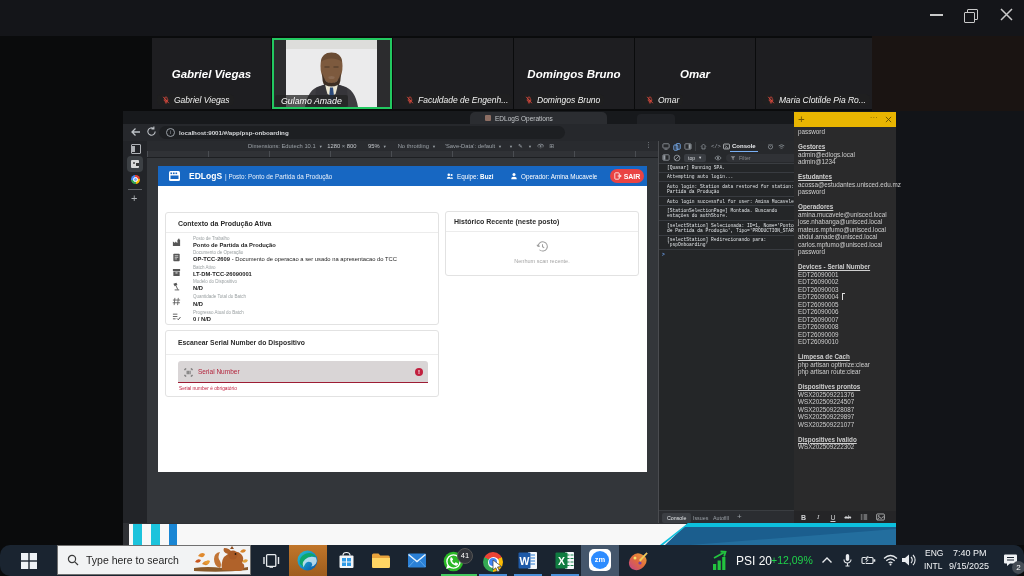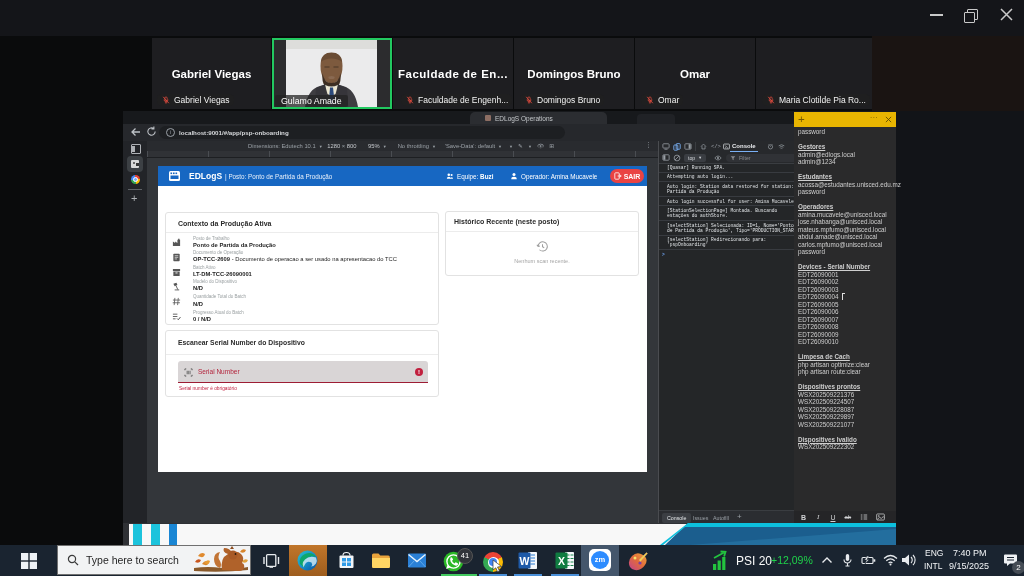--- a/index.html
+++ b/index.html
@@ -21,21 +21,21 @@
   <div class="abs" style="left:930px;top:14px;width:13px;height:1.6px;background:#c9c9c9;"></div>
   <div class="abs" style="left:967px;top:9px;width:9px;height:9px;border:1.4px solid #c9c9c9;border-radius:1px;"></div>
   <div class="abs" style="left:964px;top:12px;width:9px;height:9px;border:1.4px solid #c9c9c9;border-radius:1px;background:#141519;"></div>
   <svg class="abs" style="left:1000px;top:8px;" width="13" height="13" viewBox="0 0 13 13">
       <path d="M1 1 L12 12 M12 1 L1 12" stroke="#c9c9c9" stroke-width="1.5"></path>
     </svg>
 
   <div class="abs" style="left:872px;top:36px;width:152px;height:75px;background:#1a1412;"></div>
   <div class="abs" style="left:896px;top:111px;width:128px;height:434px;background:#121418;"></div>
 
-  <div id="vstrip" class="abs" style="left:152px;top:38px;width:720px;height:71px;">
+  <div id="vstrip" class="abs" style="left:152px;top:38px;width:720px;height:71px;font-style:italic;">
 
     <div class="abs" style="left:0;top:0;width:119px;height:71px;background:#1e1e21;"></div>
     <div class="abs" style="left:0;top:0;width:119px;height:71px;display:flex;align-items:center;justify-content:center;color:#fff;font-weight:bold;font-size:11.5px;">Gabriel Viegas</div>
     <div class="abs flex pill" style="left:5px;top:56px;height:11.5px;"><svg class="micx" width="8" height="8" viewBox="0 0 10 10">
           <path d="M5 1.2 a1.5 1.5 0 0 1 1.5 1.5 v2 a1.5 1.5 0 0 1 -3 0 v-2 A1.5 1.5 0 0 1 5 1.2 M2.5 4.5 a2.5 2.5 0 0 0 5 0 M5 7 V8.6 M3.6 8.6 h2.8" stroke="#e04b3f" stroke-width="0.9" fill="none"></path>
           <path d="M1.5 1 L8.5 9" stroke="#e04b3f" stroke-width="1.1"></path>
         </svg>Gabriel Viegas</div>
 
     <div class="abs" style="left:120px;top:0;width:120px;height:71px;background:#2c2c2e;border:2px solid #22c860;box-sizing:border-box;">
       <div class="abs" style="left:12px;top:0;width:91px;height:67px;background:#ebebec;"></div>
@@ -49,21 +49,20 @@
         <path d="M19 67 q3 -18 15 -21 l5 -1.5 q6.5 3 13 0 l5 1.5 q12 3 15 21 Z" fill="#3e3d41"></path>
         <path d="M39 45 q6.5 3 13 0 l-2.5 9 q-4 2.5 -8 0 Z" fill="#ece7d2"></path>
         <path d="M44 47.5 l3 0 l0.8 7 l-2.2 12 l-2.2 -12 Z" fill="#2c4a7c"></path>
         <path d="M30 48 l9 -3.5 l2.8 22.5 h-13 Z" fill="#36353a"></path>
         <path d="M61 48 l-9 -3.5 l-2.8 22.5 h13 Z" fill="#36353a"></path>
       </svg>
       <div class="abs flex" style="left:1px;top:55px;height:12px;background:rgba(35,35,35,0.75);border-radius:2px;padding:0 6px;color:#fbfbfb;font-size:8.8px;">Gulamo Amade</div>
     </div>
 
     <div class="abs" style="left:241px;top:0;width:120px;height:71px;background:#1e1e21;"></div>
-    <div class="abs" style="left:241px;top:0;width:120px;height:71px;display:flex;align-items:center;justify-content:center;color:#fff;font-weight:bold;font-size:11.5px;letter-spacing:0.5px;">Faculdade de En...</div>
     <div class="abs flex pill" style="left:249px;top:56px;height:11.5px;"><svg class="micx" width="8" height="8" viewBox="0 0 10 10">
           <path d="M5 1.2 a1.5 1.5 0 0 1 1.5 1.5 v2 a1.5 1.5 0 0 1 -3 0 v-2 A1.5 1.5 0 0 1 5 1.2 M2.5 4.5 a2.5 2.5 0 0 0 5 0 M5 7 V8.6 M3.6 8.6 h2.8" stroke="#e04b3f" stroke-width="0.9" fill="none"></path>
           <path d="M1.5 1 L8.5 9" stroke="#e04b3f" stroke-width="1.1"></path>
         </svg>Faculdade de Engenh...</div>
 
     <div class="abs" style="left:362px;top:0;width:120px;height:71px;background:#1e1e21;"></div>
     <div class="abs" style="left:362px;top:0;width:120px;height:71px;display:flex;align-items:center;justify-content:center;color:#fff;font-weight:bold;font-size:11.5px;">Domingos Bruno</div>
     <div class="abs flex pill" style="left:368px;top:56px;height:11.5px;"><svg class="micx" width="8" height="8" viewBox="0 0 10 10">
           <path d="M5 1.2 a1.5 1.5 0 0 1 1.5 1.5 v2 a1.5 1.5 0 0 1 -3 0 v-2 A1.5 1.5 0 0 1 5 1.2 M2.5 4.5 a2.5 2.5 0 0 0 5 0 M5 7 V8.6 M3.6 8.6 h2.8" stroke="#e04b3f" stroke-width="0.9" fill="none"></path>
           <path d="M1.5 1 L8.5 9" stroke="#e04b3f" stroke-width="1.1"></path>
@@ -387,21 +386,21 @@
           <path d="M1 2.5 h2 M1 5 h2 M1 7.5 h2 M4.5 2.5 h4.5 M4.5 5 h4.5 M4.5 7.5 h4.5" stroke="#d2d3d5" stroke-width="1"></path>
         </svg>
       <svg width="9" height="8" viewBox="0 0 11 9" style="margin-left:8px;">
           <rect x="0.8" y="0.8" width="9.4" height="7.4" rx="1" fill="none" stroke="#d2d3d5" stroke-width="0.9"></rect>
           <circle cx="3.4" cy="3.2" r="0.9" fill="#d2d3d5"></circle>
           <path d="M1.5 7.5 L4.5 4.8 L6.5 6.4 L8.8 4 L10 5.2" fill="none" stroke="#d2d3d5" stroke-width="0.9"></path>
         </svg>
     </div>
   </div>
 
-  <div id="taskbar" class="abs" style="left:0;top:545px;width:1024px;height:31px;background:#1a2430;">
+  <div id="taskbar" class="abs" style="left:0;top:545px;width:1024px;height:31px;background:#1a2430;border-radius:10px;">
     <svg class="abs" style="left:21px;top:8px;" width="16" height="16" viewBox="0 0 16 16">
         <rect x="0" y="0" width="7.3" height="7.3" fill="#eef2f6"></rect>
         <rect x="8.7" y="0" width="7.3" height="7.3" fill="#eef2f6"></rect>
         <rect x="0" y="8.7" width="7.3" height="7.3" fill="#eef2f6"></rect>
         <rect x="8.7" y="8.7" width="7.3" height="7.3" fill="#eef2f6"></rect>
       </svg>
 
     <div class="abs" style="left:57px;top:0;width:194px;height:30px;background:#f2f3f4;border:1px solid #707070;box-sizing:border-box;"></div>
     <svg class="abs" style="left:67px;top:9px;" width="12" height="12" viewBox="0 0 12 12">
         <circle cx="5" cy="5" r="3.6" fill="none" stroke="#3b3b3b" stroke-width="1.2"></circle>

